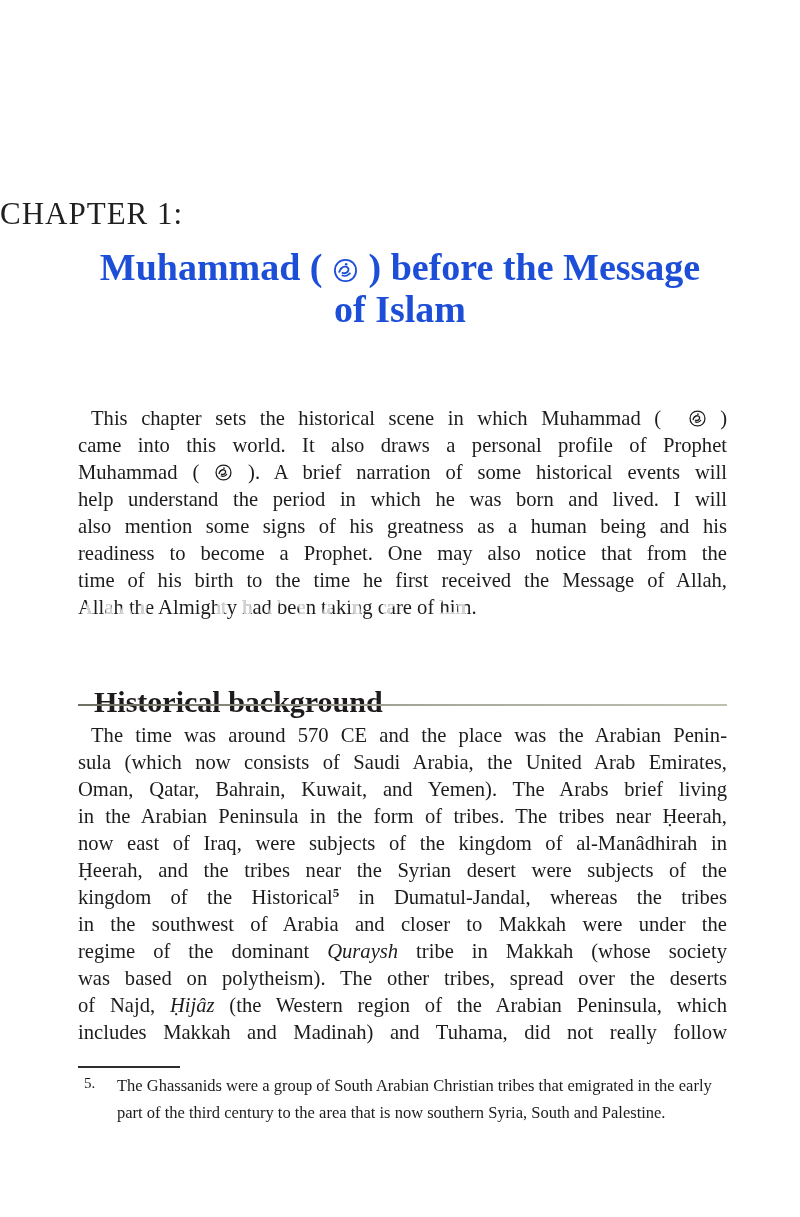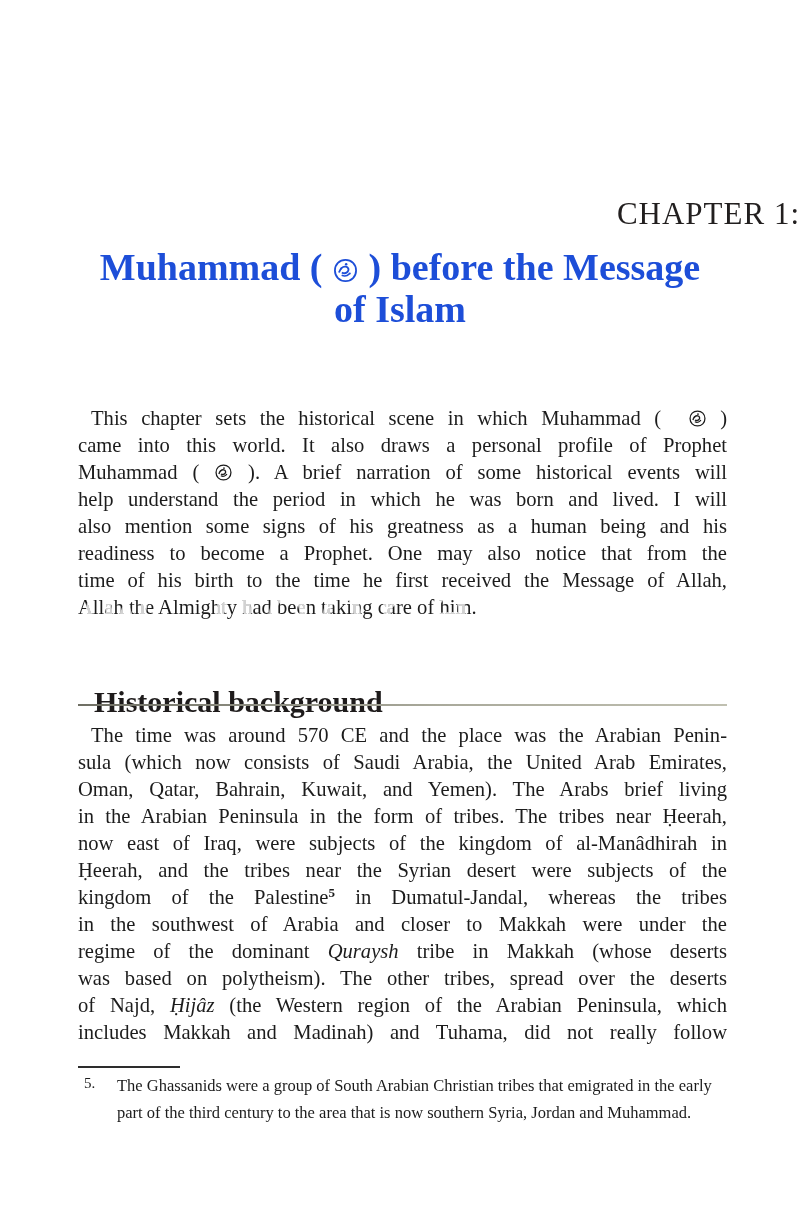--- a/index.html
+++ b/index.html
@@ -3,21 +3,21 @@
 <meta charset="utf-8">
 <style>
   html,body{margin:0;padding:0;background:#ffffff;}
   .page{
     position:relative; width:800px; height:1217px; background:#ffffff;
     font-family:"Liberation Serif","DejaVu Serif",serif;
     color:#1c1c1c; overflow:hidden;
   }
   .kicker{
     position:absolute; top:196px; left:0; width:800px;
-    text-align:right; font-size:31px; letter-spacing:1px; color:#221f1f;
+    text-align:left; font-size:31px; letter-spacing:1px; color:#221f1f;
   }
   .title{
     position:absolute; top:246px; left:0; width:800px;
     font-size:38px; font-weight:bold; color:#1d4ed8;
   }
   .title .tline{ text-align:center; text-align-last:center; height:42px; line-height:42px; }
   .para{ position:absolute; left:78px; width:649px; font-size:20.6px; }
   .para .tline{
     text-align:justify; text-align-last:justify;
     height:27px; line-height:27px; overflow:hidden;
@@ -114,32 +114,32 @@
   <h2 class="heading">Historical background</h2>
   <div class="rule"></div>
 
   <div class="para bodypara">
       <div class="tline ind"><span>The time was around 570 CE and the place was the Arabian Penin-</span></div>
       <div class="tline"><span>sula (which now consists of Saudi Arabia, the United Arab Emirates,</span></div>
       <div class="tline"><span>Oman, Qatar, Bahrain, Kuwait, and Yemen). The Arabs brief living</span></div>
       <div class="tline"><span>in the Arabian Peninsula in the form of tribes. The tribes near Ḥeerah,</span></div>
       <div class="tline"><span>now east of Iraq, were subjects of the kingdom of al-Manâdhirah in</span></div>
       <div class="tline"><span>Ḥeerah, and the tribes near the Syrian desert were subjects of the</span></div>
-      <div class="tline"><span>kingdom of the Palestine</span><span class="sup">5</span><span> in Dumatul-Jandal, whereas the tribes</span></div>
+      <div class="tline"><span>kingdom of the Historical</span><span class="sup">5</span><span> in Dumatul-Jandal, whereas the tribes</span></div>
       <div class="tline"><span>in the southwest of Arabia and closer to Makkah were under the</span></div>
-      <div class="tline"><span>regime of the dominant </span><span class="it">Quraysh</span><span> tribe in Makkah (whose deserts</span></div>
+      <div class="tline"><span>regime of the dominant </span><span class="it">Quraysh</span><span> tribe in Makkah (whose society</span></div>
       <div class="tline"><span>was based on polytheism). The other tribes, spread over the deserts</span></div>
       <div class="tline"><span>of Najd, </span><span class="it">Ḥijâz</span><span> (the Western region of the Arabian Peninsula, which</span></div>
       <div class="tline"><span>includes Makkah and Madinah) and Tuhama, did not really follow</span></div>
     </div>
 
   <div class="fn-rule"></div>
   <div class="footnote">
     <span class="fn-marker">5.</span>
     <div class="fn-text">
         <div class="tline"><span>The Ghassanids were a group of South Arabian Christian tribes that emigrated in the early</span></div>
-        <div class="tline"><span>part of the third century to the area that is now southern Syria, Jordan and Muhammad.</span></div>
+        <div class="tline"><span>part of the third century to the area that is now southern Syria, South and Palestine.</span></div>
       </div>
   </div>
 
   <div class="watermark">www.noorart.com</div>
 
 </div>
 
 </body></html>

